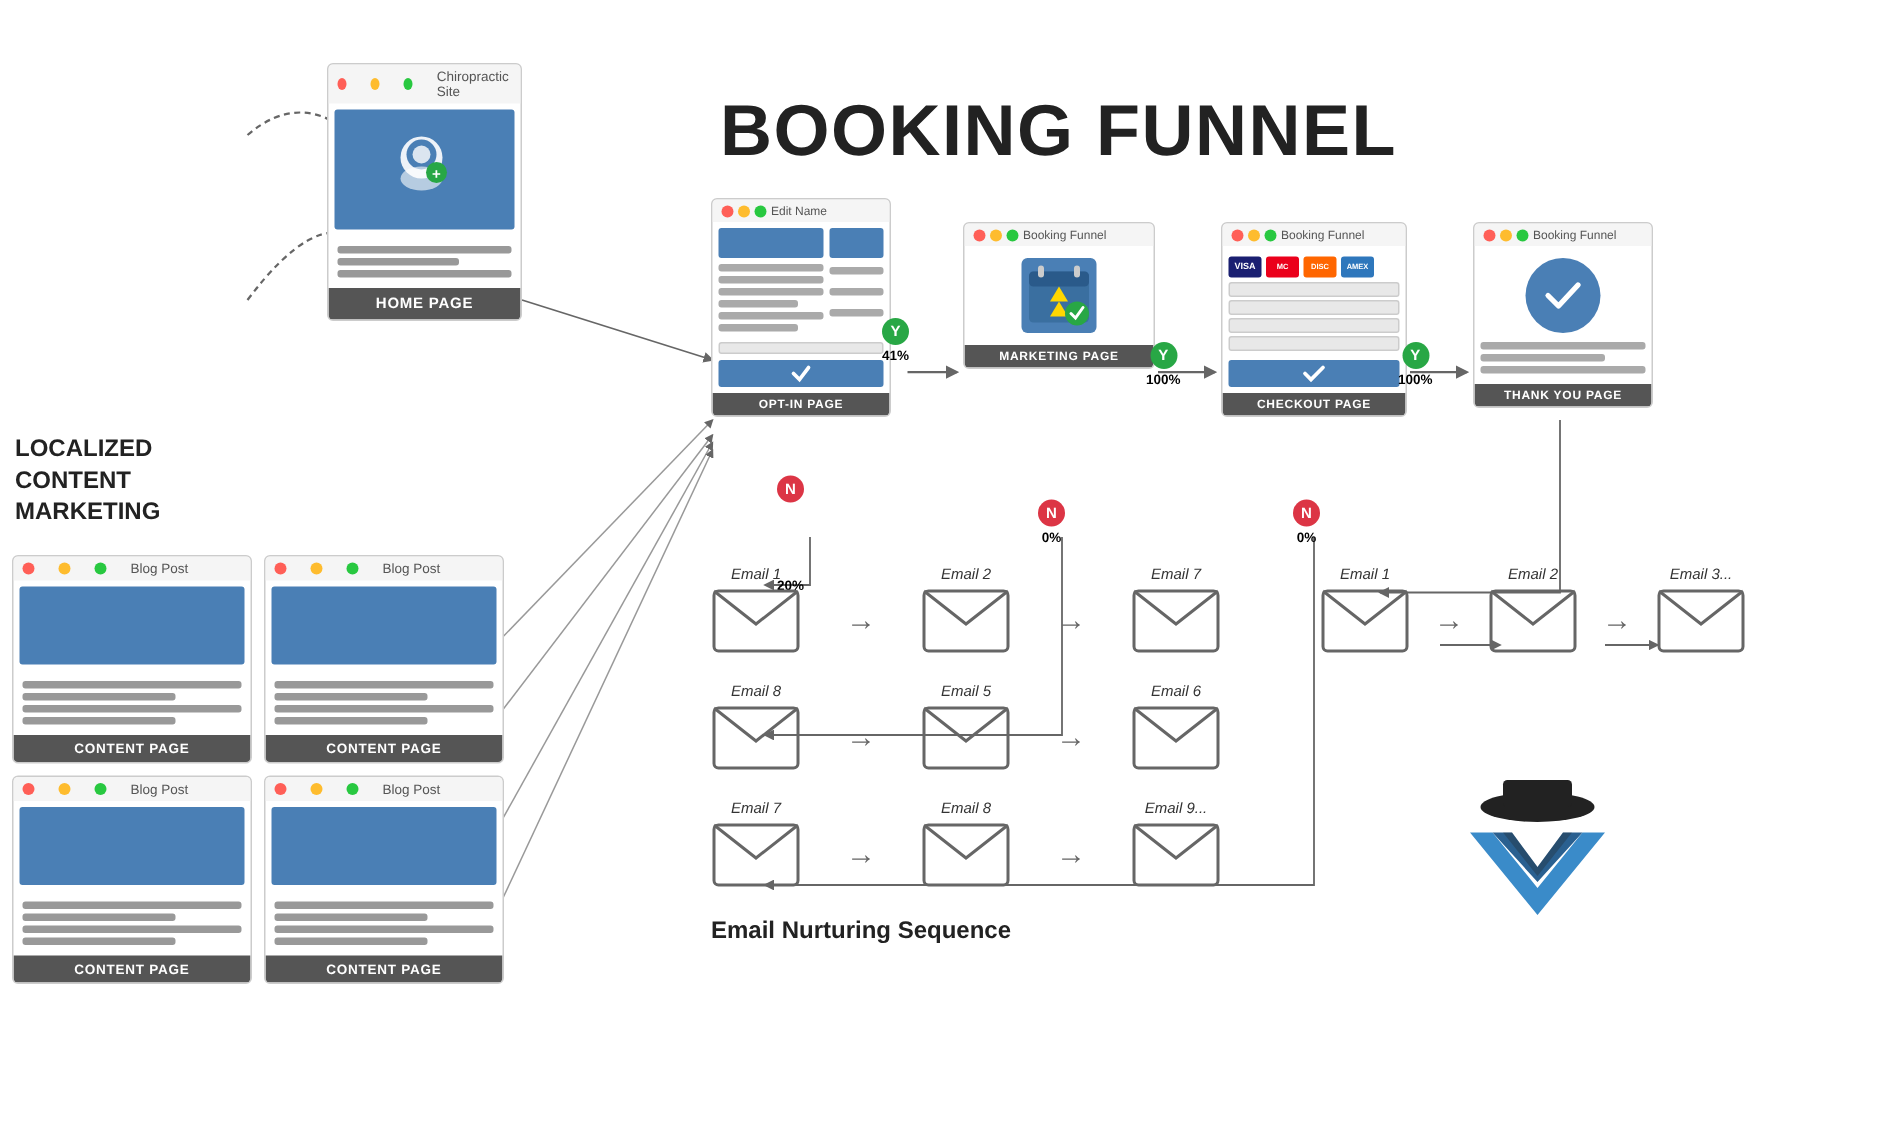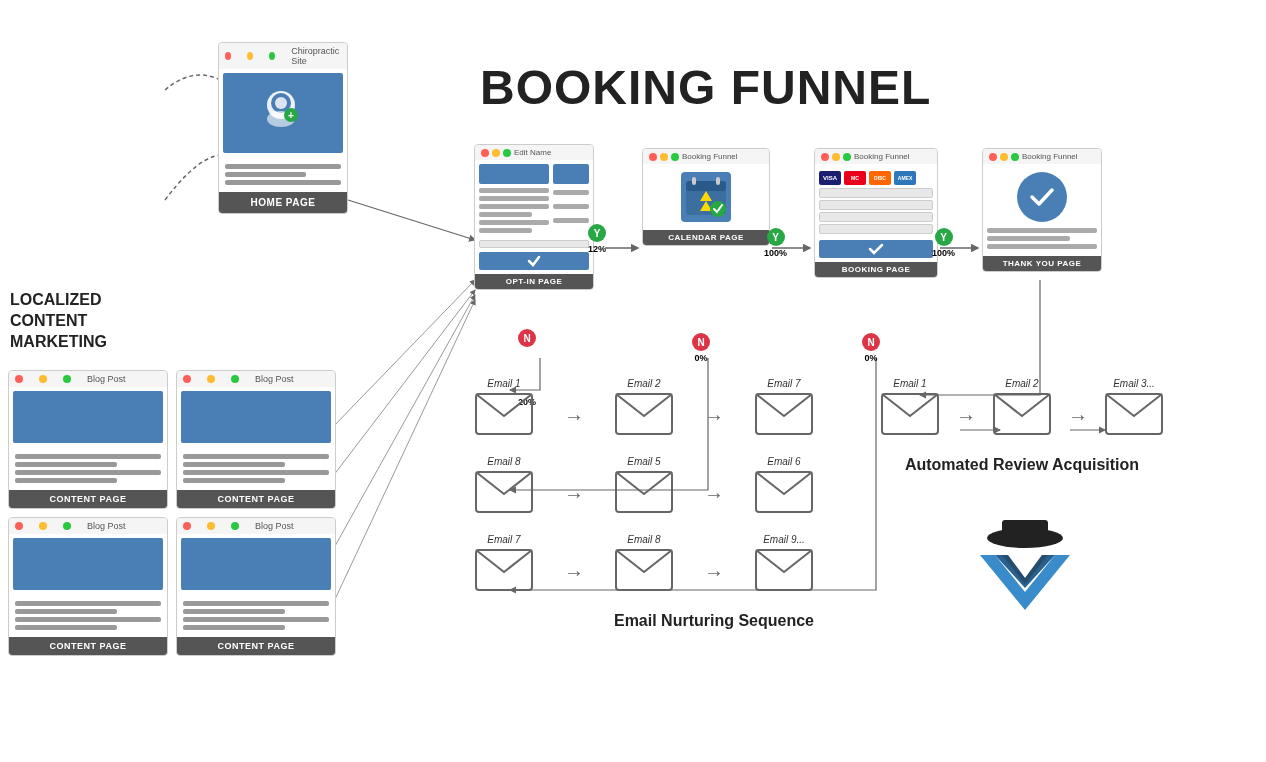--- a/index.html
+++ b/index.html
@@ -302,21 +302,21 @@
     }
     .email-arrow {
       color: #666;
       font-size: 20px;
       margin-top: 14px;
     }
     .email-section-label {
       font-size: 16px;
       font-weight: bold;
       color: #222;
-      text-align: right;
+      text-align: left;
       margin-top: 8px;
     }
 
     
     .review-section {
       position: absolute;
       top: 378px;
       left: 880px;
     }
 
@@ -510,21 +510,21 @@
     <div class="blog-lines">
         <div class="blog-line"></div>
         <div class="blog-line short"></div>
         <div class="blog-line"></div>
         <div class="blog-line short"></div>
       </div>
     <div class="blog-footer">CONTENT PAGE</div>
   </div>
 </div>
 
-<div style="position:absolute;top:144px;left:474px;">
+<div style="position:absolute;top:132px;left:474px;">
   <div class="funnel-card">
     <div class="funnel-card-header">
       <div class="dot dot-red"></div>
         <div class="dot dot-yellow"></div>
         <div class="dot dot-green"></div>
       <span>Edit Name</span>
     </div>
     <div class="funnel-card-body">
       <div class="optin-row" style="gap:4px;">
         <div style="flex:1;">
@@ -548,21 +548,21 @@
         <svg width="16" height="16" viewBox="0 0 16 16">
             <polyline points="3,8 7,12 13,4" stroke="#fff" stroke-width="2.5" fill="none" stroke-linecap="round"></polyline>
           </svg>
       </div>
     </div>
     <div class="funnel-footer">OPT-IN PAGE</div>
   </div>
 
   <div style="position:absolute;top:80px;left:114px;display:flex;flex-direction:column;align-items:center;gap:2px;">
     <div class="yn-circle yn-y">Y</div>
-    <span style="font-size:9px;font-weight:bold;">12%</span>
+    <span style="font-size:9px;font-weight:bold;">41%</span>
   </div>
 
   <div style="position:absolute;top:185px;left:44px;display:flex;flex-direction:column;align-items:center;gap:2px;">
     <div class="yn-circle yn-n">N</div>
     <span style="font-size:9px;font-weight:bold;margin-top:48px;">20%</span>
   </div>
 </div>
 
 <div style="position:absolute;top:148px;left:642px;">
   <div class="funnel-card" style="width:128px;">
@@ -579,21 +579,21 @@
           <rect x="2" y="6" width="40" height="10" rx="3" fill="#2a5a8a"></rect>
           <rect x="8" y="2" width="4" height="8" rx="2" fill="#ccc"></rect>
           <rect x="32" y="2" width="4" height="8" rx="2" fill="#ccc"></rect>
           <polygon points="22,16 28,26 16,26" fill="#ffd700"></polygon>
           <polygon points="22,26 28,36 16,36" fill="#ffd700"></polygon>
           <circle cx="34" cy="34" r="8" fill="#28a745"></circle>
           <polyline points="30,34 33,37 38,30" stroke="#fff" stroke-width="2" fill="none" stroke-linecap="round"></polyline>
         </svg>
       </div>
     </div>
-    <div class="funnel-footer">CALENDAR PAGE</div>
+    <div class="funnel-footer">MARKETING PAGE</div>
   </div>
 
   <div style="position:absolute;top:80px;left:122px;display:flex;flex-direction:column;align-items:center;gap:2px;">
     <div class="yn-circle yn-y">Y</div>
     <span style="font-size:9px;font-weight:bold;">100%</span>
   </div>
 
   <div style="position:absolute;top:185px;left:50px;display:flex;flex-direction:column;align-items:center;gap:2px;">
     <div class="yn-circle yn-n">N</div>
     <span style="font-size:9px;font-weight:bold;">0%</span>
@@ -618,21 +618,21 @@
       <div class="checkout-input-row"></div>
       <div class="checkout-input-row"></div>
       <div class="checkout-input-row"></div>
       <div class="checkout-input-row"></div>
       <div class="funnel-check-bar" style="margin-top:6px;">
         <svg width="16" height="12" viewBox="0 0 16 12">
             <polyline points="2,6 6,10 14,2" stroke="#fff" stroke-width="2.5" fill="none" stroke-linecap="round"></polyline>
           </svg>
       </div>
     </div>
-    <div class="funnel-footer">BOOKING PAGE</div>
+    <div class="funnel-footer">CHECKOUT PAGE</div>
   </div>
 
   <div style="position:absolute;top:80px;left:118px;display:flex;flex-direction:column;align-items:center;gap:2px;">
     <div class="yn-circle yn-y">Y</div>
     <span style="font-size:9px;font-weight:bold;">100%</span>
   </div>
 
   <div style="position:absolute;top:185px;left:48px;display:flex;flex-direction:column;align-items:center;gap:2px;">
     <div class="yn-circle yn-n">N</div>
     <span style="font-size:9px;font-weight:bold;">0%</span>
@@ -762,21 +762,20 @@
     </div>
     <span class="email-arrow">→</span>
     <div class="email-item">
       <span class="email-label">Email 3...</span>
       <svg class="envelope" viewBox="0 0 60 44">
           <rect x="2" y="2" width="56" height="40" rx="3" fill="none" stroke="#666" stroke-width="2"></rect>
           <polyline points="2,2 30,24 58,2" stroke="#666" stroke-width="2" fill="none"></polyline>
         </svg>
     </div>
   </div>
-  <div style="font-size:16px;font-weight:bold;color:#222;text-align:center;margin-top:8px;">Automated Review Acquisition</div>
 </div>
 
 <div class="wgs-section">
   
   <svg width="130" height="110" viewBox="0 0 130 110">
 
     <ellipse cx="65" cy="28" rx="38" ry="10" fill="#222"></ellipse>
 
     <rect x="42" y="10" width="46" height="18" rx="3" fill="#222"></rect>
 

